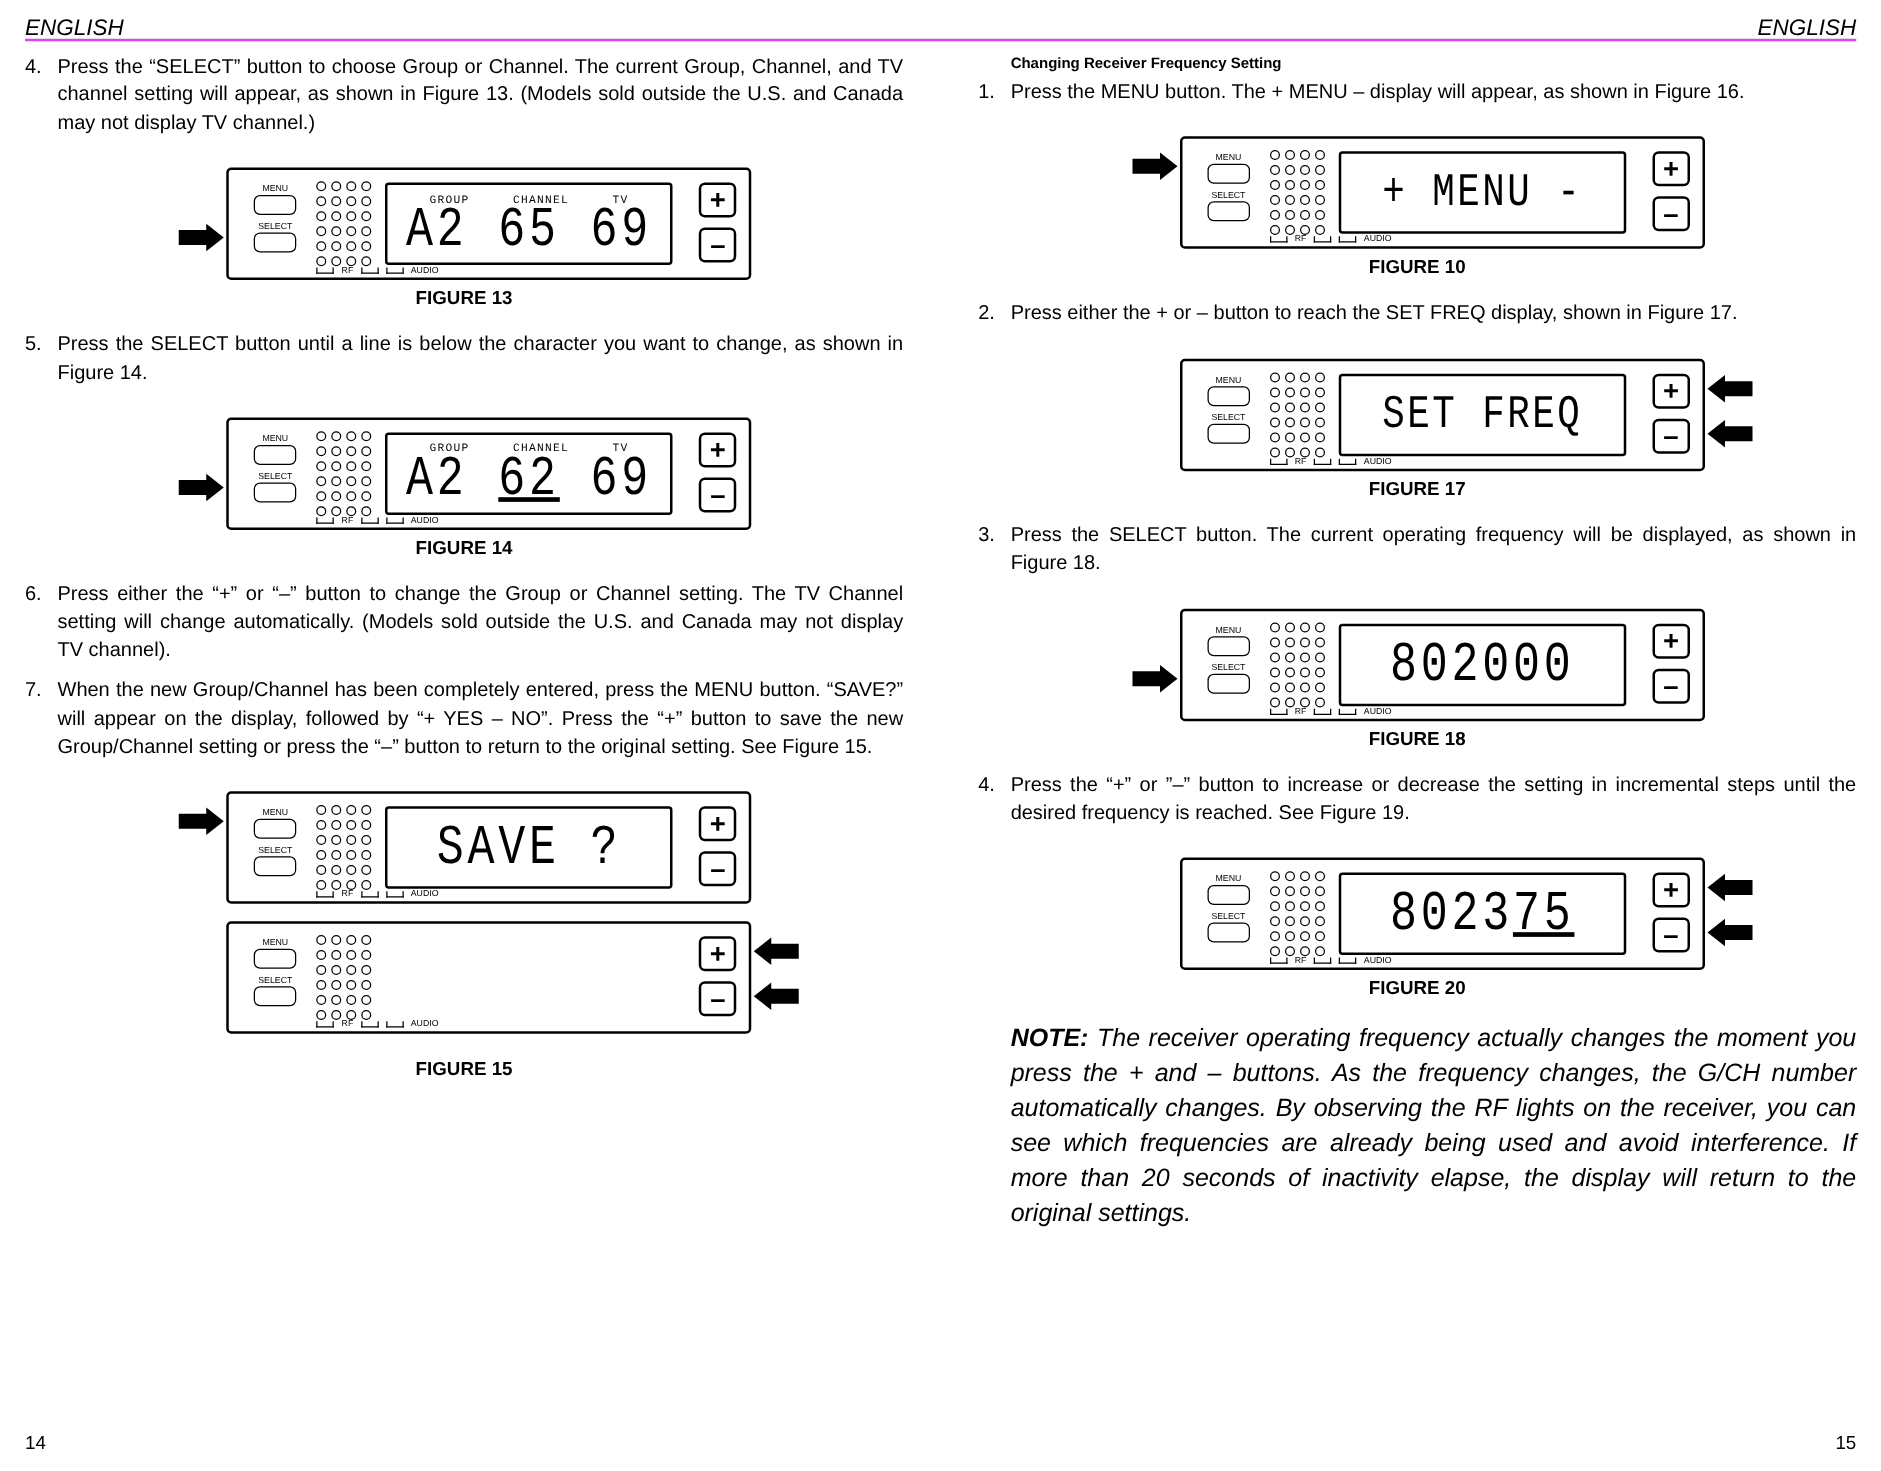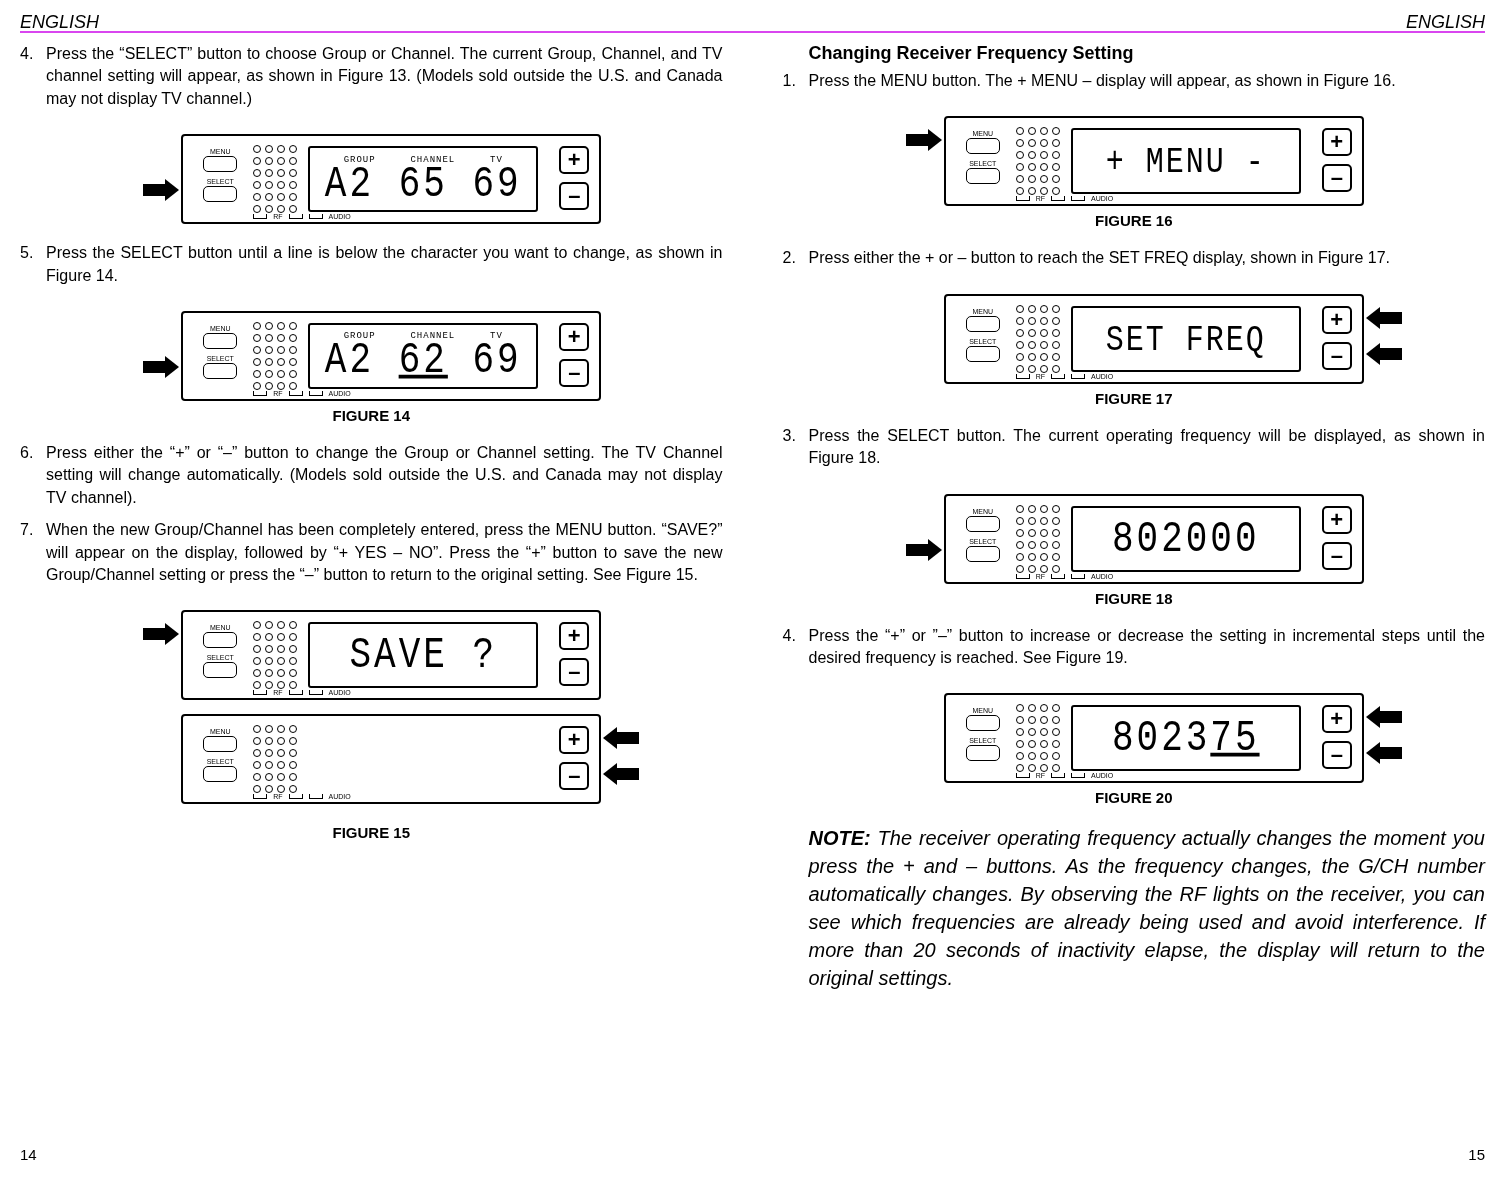--- a/index.html
+++ b/index.html
@@ -35,21 +35,21 @@
       margin-bottom: 10px;
       text-align: justify;
     }
     .list-item .num {
       width: 26px;
       flex-shrink: 0;
     }
     .list-item .txt { flex: 1; }
     .section-title {
       font-weight: bold;
-      font-size: 18px;
+      font-size: 12px;
       margin-bottom: 6px;
       margin-left: 26px;
     }
     .figure-wrap {
       text-align: center;
       margin: 24px 0 18px 0;
     }
     .fig-caption {
       font-weight: bold;
       font-size: 15px;
@@ -300,20 +300,21 @@
           <div class="pm-btn">–</div>
         </div>
         <div class="bottom-labels">
           <span class="bracket"></span>
             <span>RF</span>
           <span class="bracket"></span>
             <span class="bracket"></span>
           <span>AUDIO</span>
         </div>
       </div>
+      <div class="fig-caption">FIGURE 13</div>
     </div>
 
     <div class="list-item">
       <div class="num">5.</div>
       <div class="txt">Press the SELECT button until a line is below the character you want to change, as shown in Figure 14.</div>
     </div>
 
     <div class="figure-wrap">
       <div class="device">
         <div class="arrow-left" style="top:48px;"></div>
@@ -542,21 +543,21 @@
           <div class="pm-btn">–</div>
         </div>
         <div class="bottom-labels">
             <span class="bracket"></span>
             <span>RF</span>
             <span class="bracket"></span>
             <span class="bracket"></span>
             <span>AUDIO</span>
           </div>
       </div>
-      <div class="fig-caption">FIGURE 16</div>
+      <div class="fig-caption">FIGURE 10</div>
     </div>
 
     <div class="list-item">
       <div class="num">2.</div>
       <div class="txt">Press either the + or – button to reach the SET FREQ display, shown in Figure 17.</div>
     </div>
 
     <div class="figure-wrap">
       <div class="device">
         <div class="arrow-right" style="top:16px;"></div>

